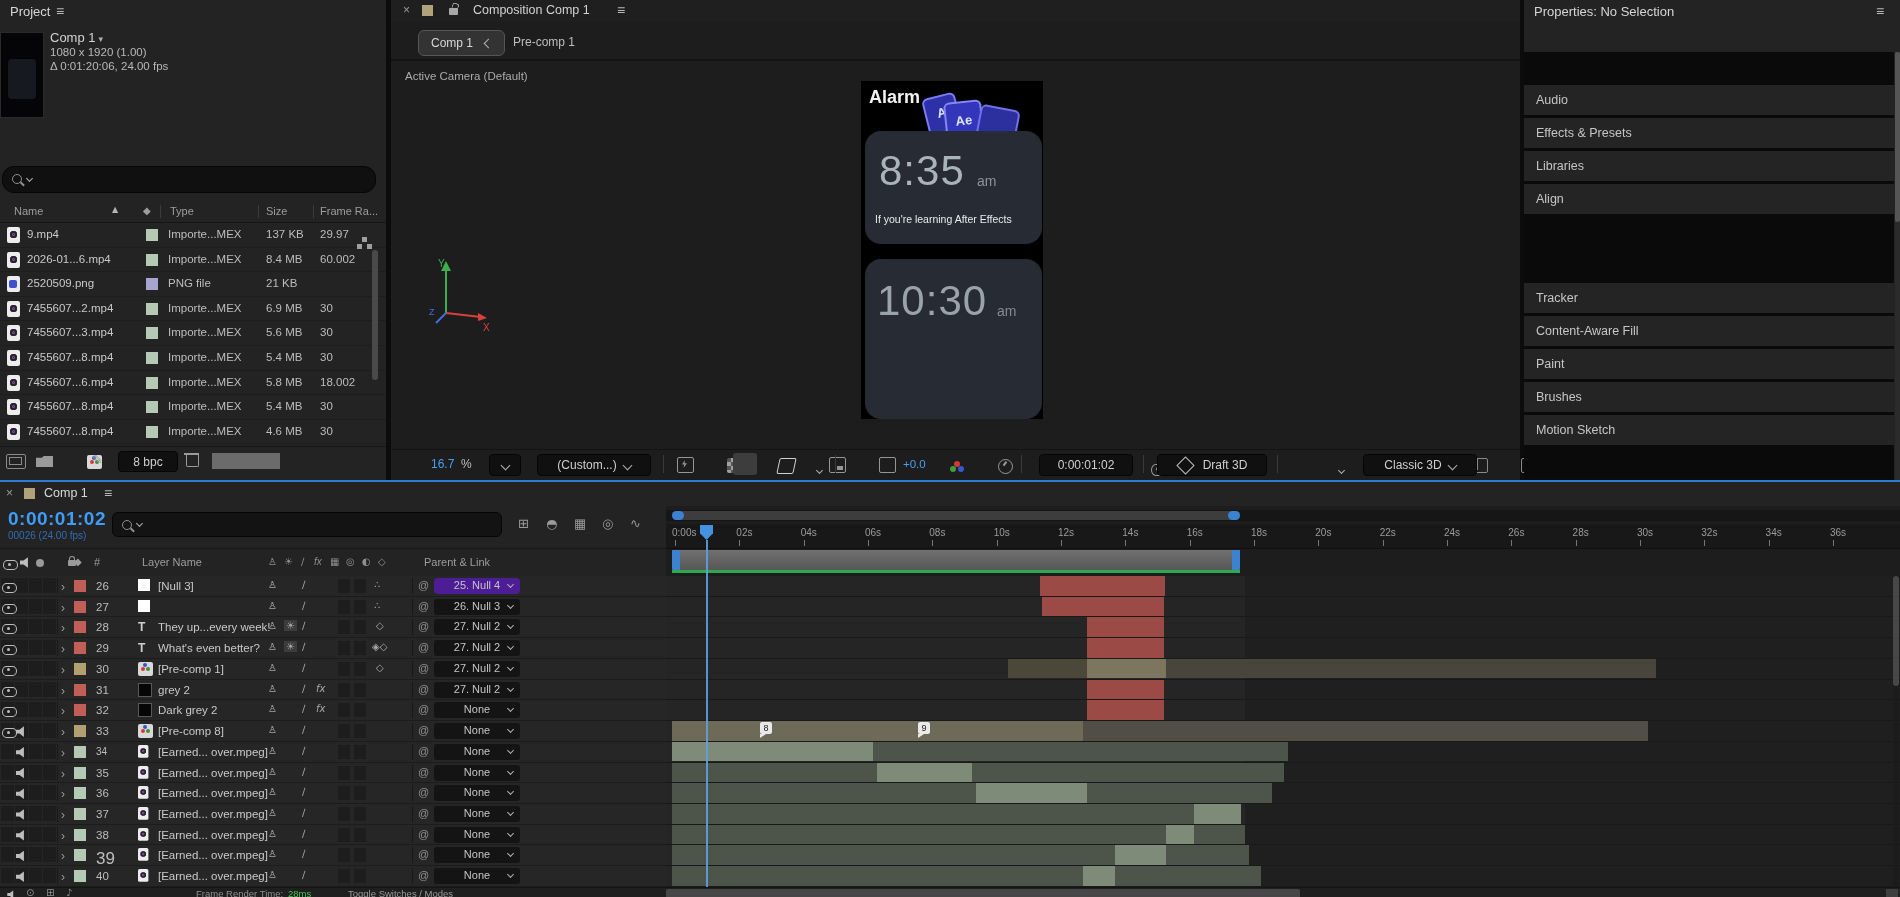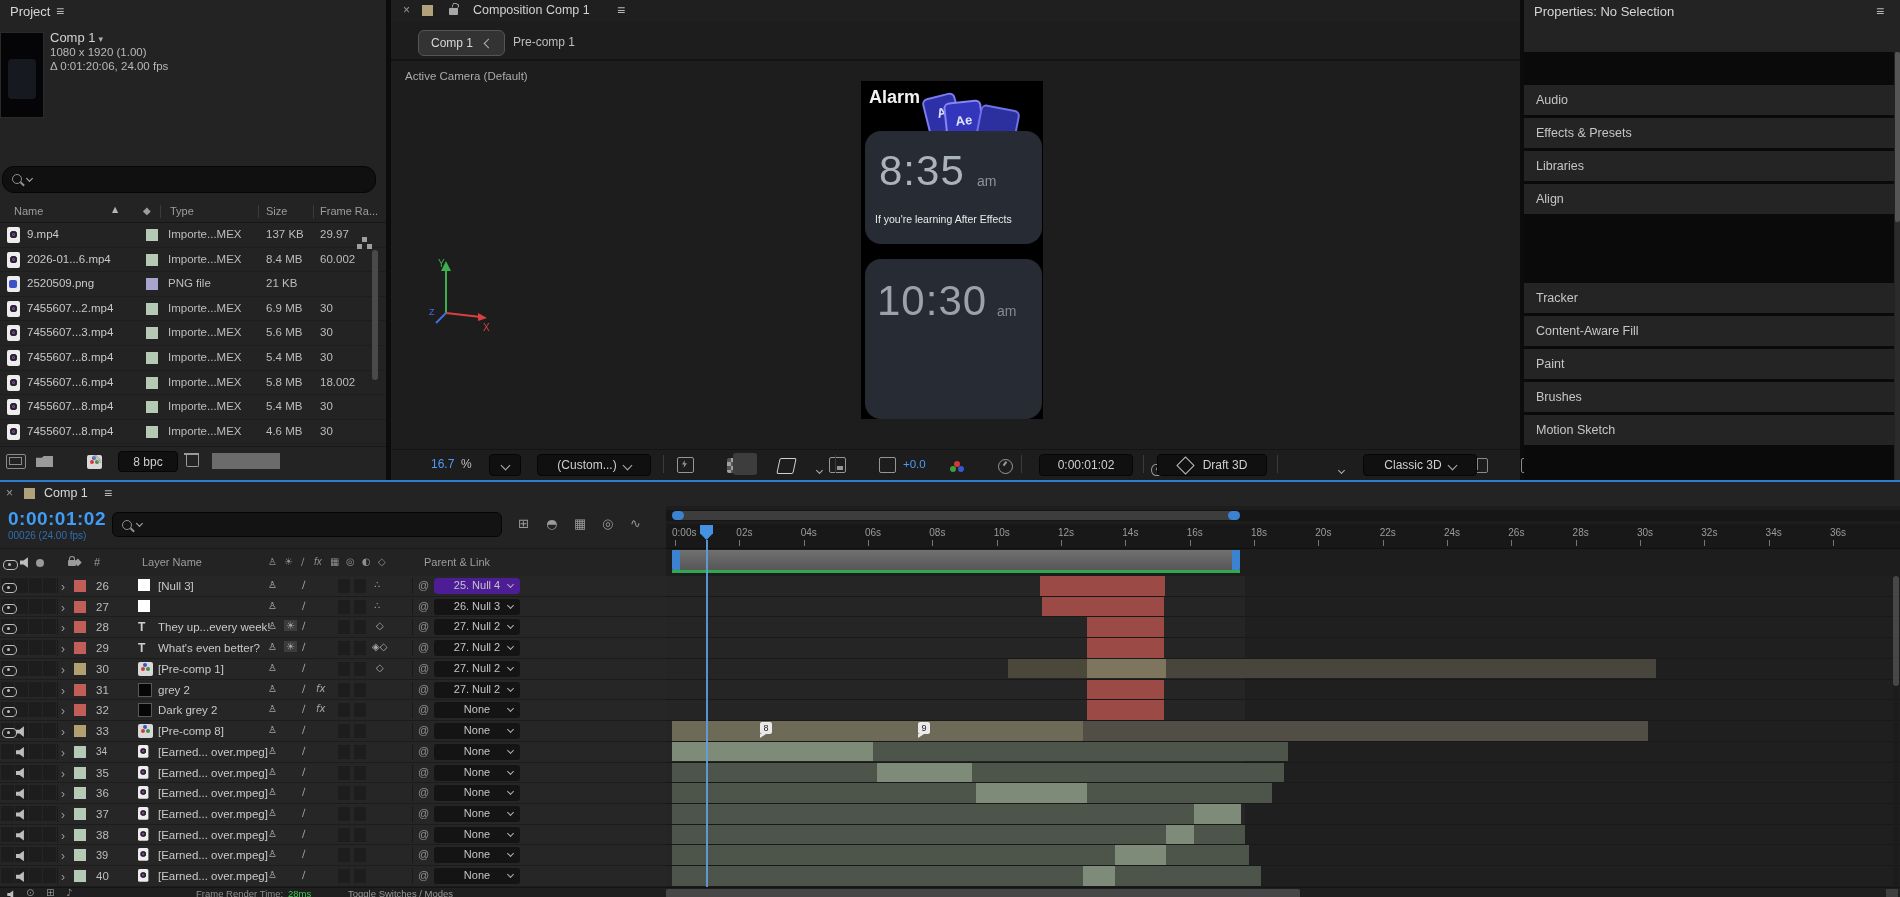--- a/index.html
+++ b/index.html
@@ -711,21 +711,21 @@
           </div>
         </div>
         <div class="lrow" style="top: 269.49px;">
           <div class="avcell" style="left: 1px;"></div>
           <div class="avcell" style="left: 15px;"></div>
           <div class="avcell" style="left: 29px;"></div>
           <div class="avcell" style="left: 43px;"></div>
           <div class="abs" style="left: 16px; top: 5px;"><span class="ico-spk"></span></div>
           <div class="abs" style="left: 61px; top: 4px; color: rgb(154, 154, 154); font-size: 12px;">›</div>
           <div class="abs" style="left: 74px; top: 4px; width: 12px; height: 12px; background: rgb(181, 202, 180);"></div>
-          <div class="abs" style="left: 96px; top: 4px; font-size: 11px; color: rgb(189, 189, 189);">39</div>
+          <div class="abs" style="left: 96px; top: 4px; font-size: 17px; color: rgb(189, 189, 189);">39</div>
           <div class="abs" style="left: 138px; top: 3px;"><span class="ico-doc" style="transform:scale(.8);transform-origin:top left;"></span></div>
           <div class="abs" style="left: 158px; top: 4px; font-size: 11.5px; color: rgb(201, 201, 201); white-space: nowrap;">[Earned... over.mpeg]</div>
           <div class="swg glyph" style="left: 268px;">♙</div>
           <div class="swg glyph" style="left: 302px;">∕</div>
           <div class="avcell" style="left: 338px; top: 3px; width: 12px; height: 14px;"></div>
           <div class="avcell" style="left: 354px; top: 3px; width: 12px; height: 14px;"></div>
           <div class="sep-v" style="left: 57px; top: 2px; height: 16px; background: rgb(25, 25, 25);"></div>
           <div class="sep-v" style="left: 412px; top: 2px; height: 16px; background: rgb(25, 25, 25);"></div>
           <div class="abs" style="left: 418px; top: 3px; color: rgb(143, 143, 143); font-size: 11px;">@</div>
           <div class="abs" style="left: 434px; top: 2px; width: 86px; height: 16px; background: rgb(20, 20, 20); border-radius: 3px; color: rgb(196, 196, 196); font-size: 11px;">

